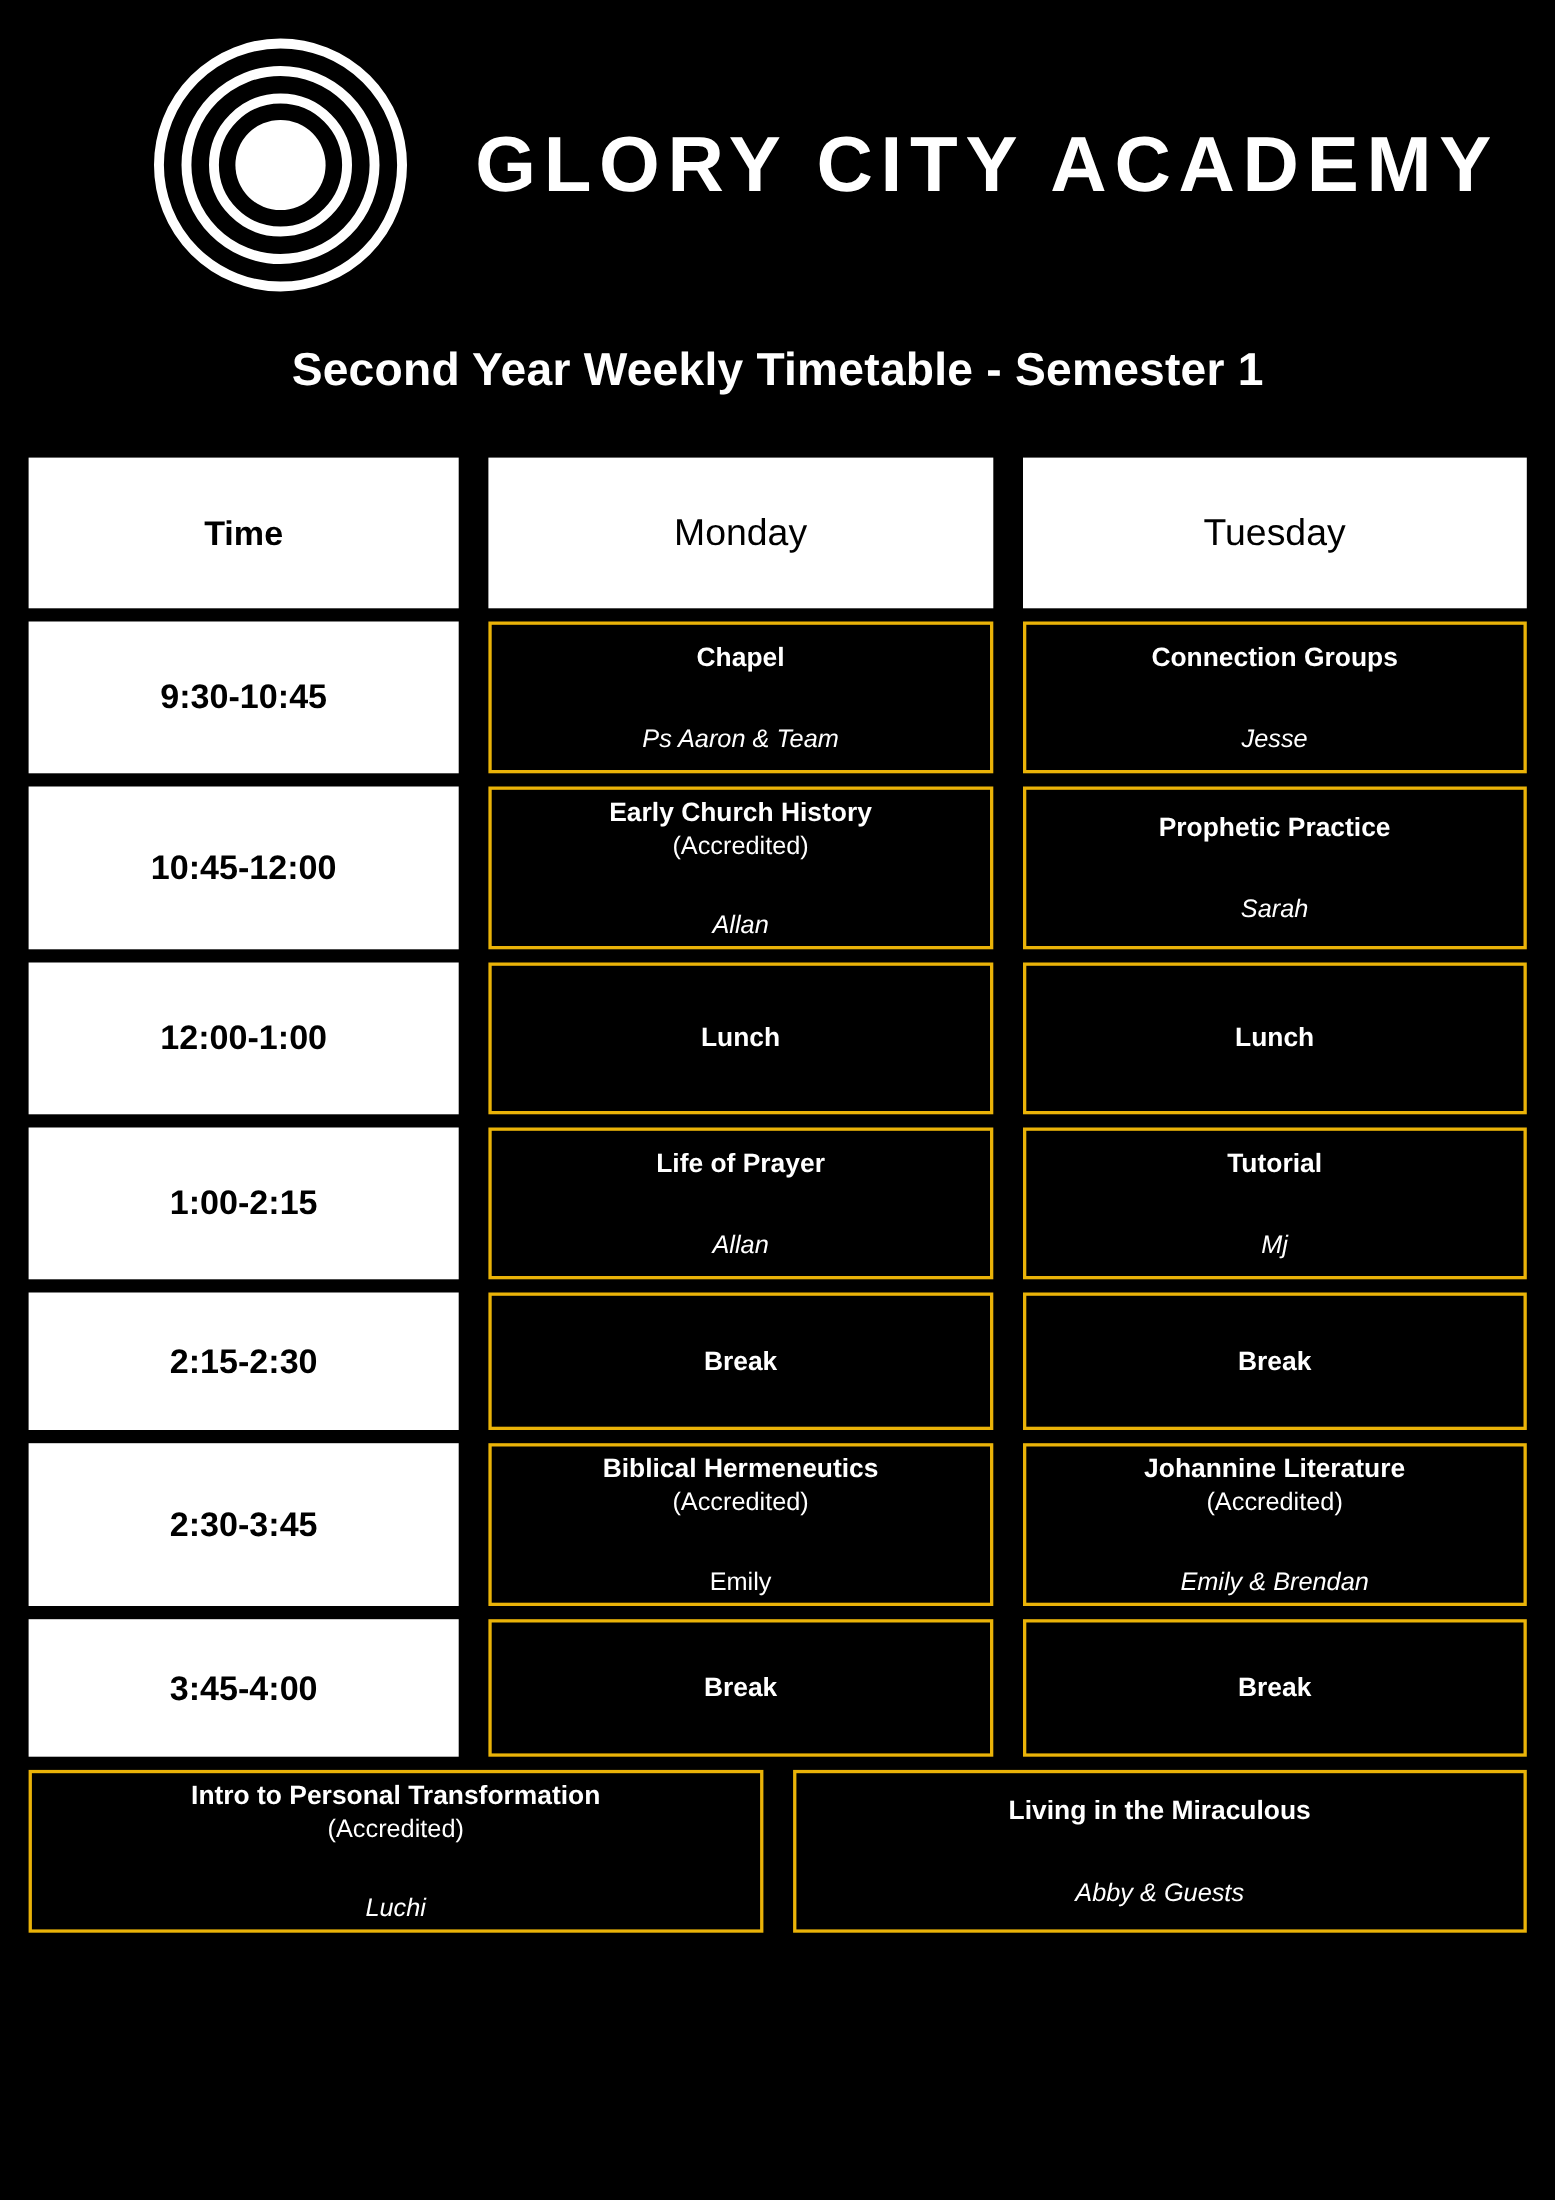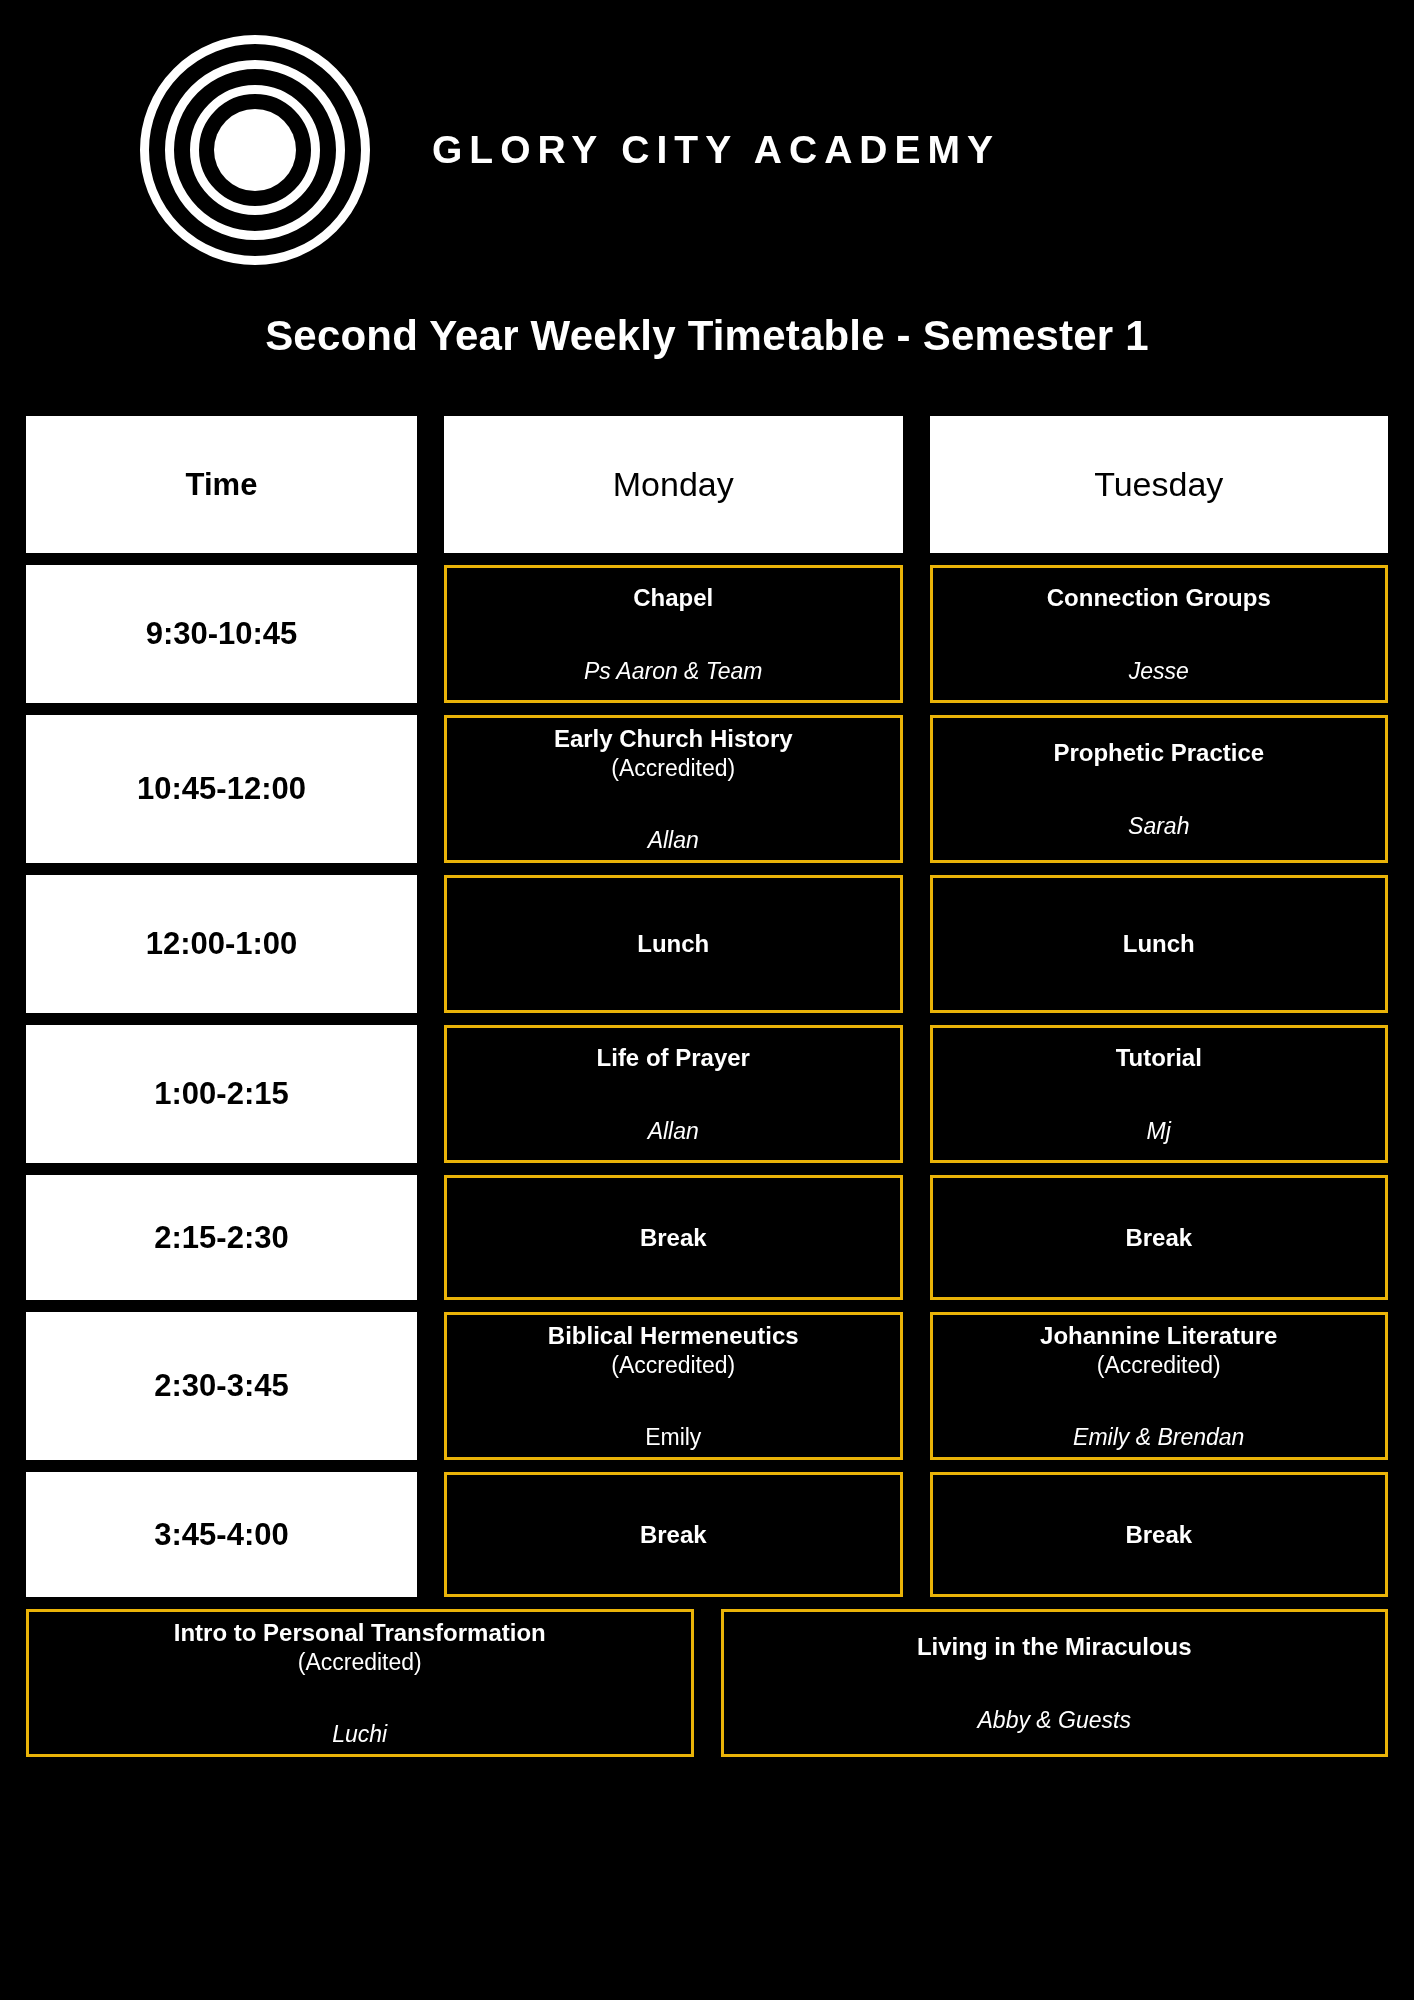--- a/index.html
+++ b/index.html
@@ -52,21 +52,21 @@
     width: 82px;
     height: 82px;
     background: #ffffff;
     border-radius: 50%;
     top: 50%;
     left: 50%;
     transform: translate(-50%, -50%);
   }
   .brand {
     margin-left: 62px;
-    font-size: 39px;
+    font-size: 71px;
     font-weight: bold;
     letter-spacing: 7px;
     white-space: nowrap;
   }
 
   
   .doc-title {
     text-align: center;
     font-size: 42px;
     font-weight: bold;

